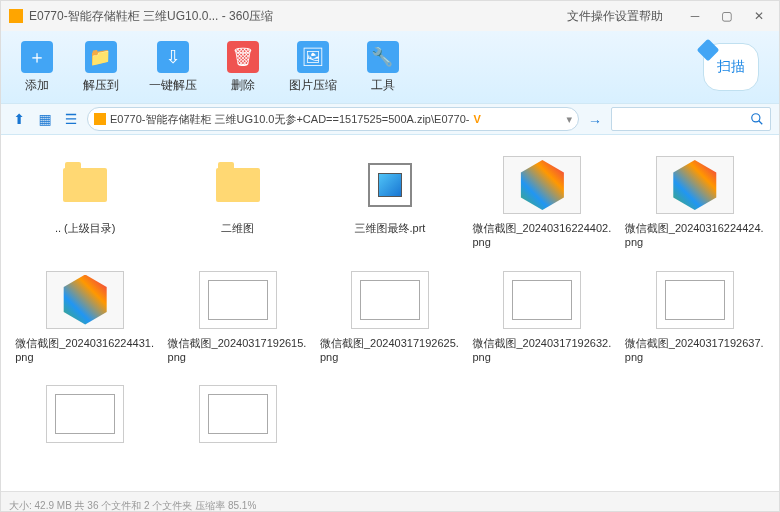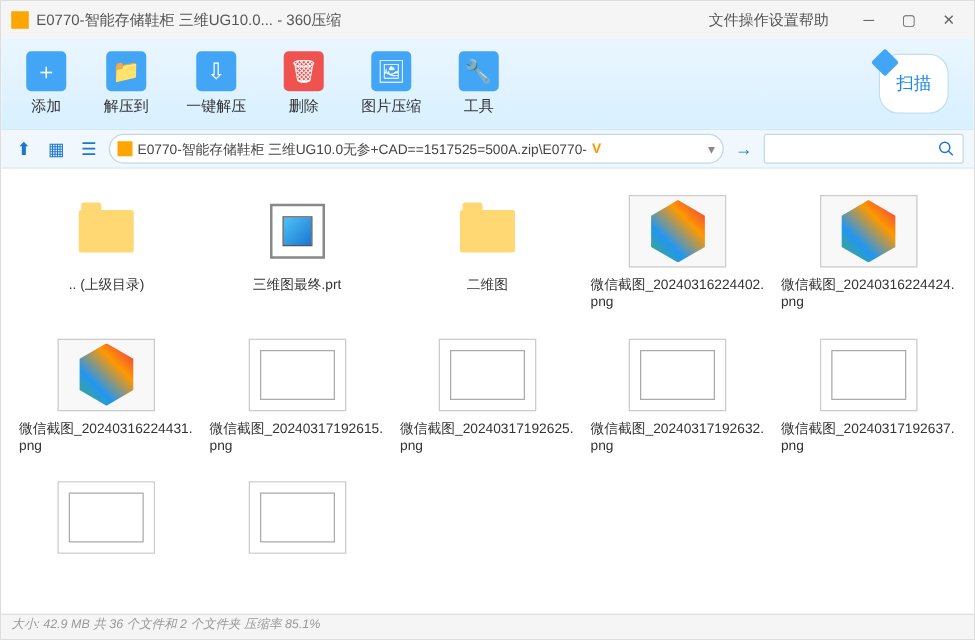--- a/index.html
+++ b/index.html
@@ -37,21 +37,21 @@
 .folder-shape { width: 44px; height: 34px; background: #ffd873; border-radius: 2px; position: relative; }
 .folder-shape::before { content: ''; position: absolute; top: -6px; left: 2px; width: 16px; height: 8px; background: #ffd873; border-radius: 2px 2px 0 0; }
 .prt-shape { width: 44px; height: 44px; background: #fff; border: 2px solid #888; display: flex; align-items: center; justify-content: center; }
 .prt-inner { width: 24px; height: 24px; background: linear-gradient(135deg, #4fc3f7, #1976d2); border: 1px solid #555; }
 .img-thumb { width: 78px; height: 58px; border: 1px solid #ccc; background: #f8f8f8; position: relative; overflow: hidden; }
 .hex3d { width: 50px; height: 50px; background: linear-gradient(45deg, #4caf50, #2196f3, #ff9800, #e91e63); clip-path: polygon(50% 0%, 93% 25%, 93% 75%, 50% 100%, 7% 75%, 7% 25%); margin: 3px auto; }
 .draw { width: 100%; height: 100%; background: #fff; position: relative; }
 .draw::before, .draw::after { content: ''; position: absolute; background: #999; }
 .draw::before { left: 8px; top: 8px; right: 8px; bottom: 8px; border: 1px solid #aaa; background: transparent; }
 .label { word-break: break-all; line-height: 1.3; max-width: 140px; }
-.statusbar { height: 22px; background: #f5f5f5; border-top: 1px solid #e0e0e0; display: flex; align-items: flex-start; padding: 0 8px; font-size: 10px; color: #999; font-style: italic; }
+.statusbar { height: 22px; background: #f5f5f5; border-top: 1px solid #e0e0e0; display: flex; align-items: flex-end; padding: 0 8px; font-size: 10px; color: #999; }
 </style>
 </head>
 <body>
 
 <div class="titlebar">
   <div class="titlebar-icon"></div>
   <div class="titlebar-title">E0770-智能存储鞋柜 三维UG10.0... - 360压缩</div>
   <div class="menu">
     <span>文件</span>
     <span>操作</span>
@@ -120,34 +120,34 @@
 <div class="content">
   <div class="grid" id="grid">
       <div class="item">
         <div class="thumb">
           <div class="folder-shape"></div>
         </div>
         <div class="label">.. (上级目录)</div>
       </div>
       <div class="item">
         <div class="thumb">
+          <div class="folder-shape"></div>
+        </div>
+        <div class="label">二维图</div>
+      </div>
+      <div class="item">
+        <div class="thumb">
           <div class="prt-shape">
             <div class="prt-inner"></div>
           </div>
         </div>
         <div class="label">三维图最终.prt</div>
       </div>
       <div class="item">
         <div class="thumb">
-          <div class="folder-shape"></div>
-        </div>
-        <div class="label">二维图</div>
-      </div>
-      <div class="item">
-        <div class="thumb">
           <div class="img-thumb">
             <div class="hex3d"></div>
           </div>
         </div>
         <div class="label">微信截图_20240316224402.png</div>
       </div>
       <div class="item">
         <div class="thumb">
           <div class="img-thumb">
             <div class="hex3d"></div>

